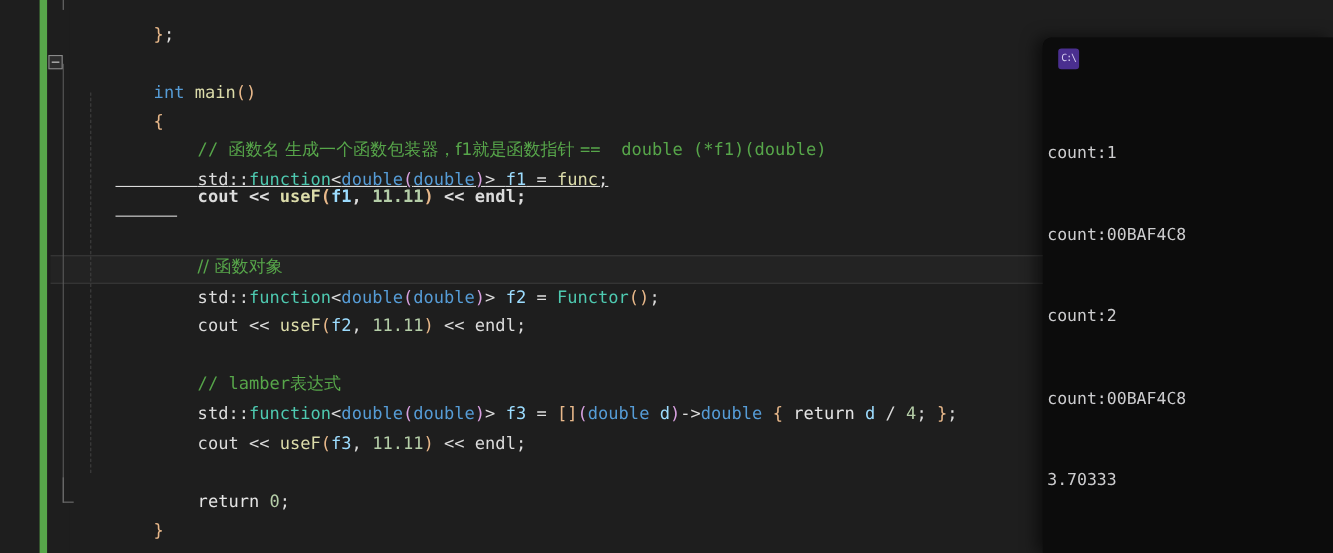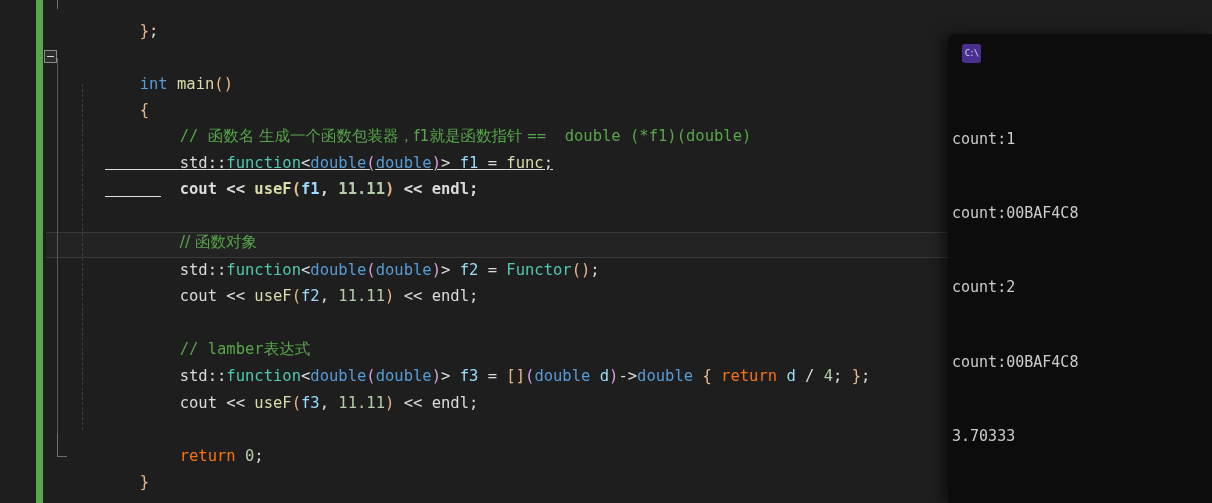--- a/index.html
+++ b/index.html
@@ -31,21 +31,21 @@
     white-space:pre;
     color:#dcdcdc;
   }
   .ln{
     position:absolute;left:0;height:26.4px;line-height:26.4px;
     white-space:pre;
   }
 
   
   .kw      {color:#569cd6;}   
-  .ctl     {color:#f97316;}   
+  .ctl     {color:#e5e5e5;}   
   .plain   {color:#dcdcdc;}
   .punct   {color:#dcdcdc;}
   .cmt     {color:#57a64a;}
   .type    {color:#4ec9b0;}   
   .ns      {color:#dcdcdc;}
   .var     {color:#9cdcfe;}   
   .fn      {color:#dcdcaa;}   
   .num     {color:#b5cea8;}
   .op      {color:#dcdcdc;}
   .br1     {color:#e8b88a;}
@@ -152,21 +152,21 @@
       <div class="ln" style="top:97px;left:105px;">
         <span class="cmt">// </span><span class="cmt" style="font-family:'DejaVu Sans','Liberation Sans',sans-serif;">函数名 生成一个函数包装器，f1就是函数指针 </span><span class="cmt">==  </span><span class="cmt">double (*f1)(double)</span>
       </div>
 
       
       <div class="ln" style="top:124px;left:105px;text-decoration:underline;">
         <span class="ns">std</span><span class="punct">::</span><span class="type">function</span><span class="op">&lt;</span><span class="kw">double</span><span class="br2">(</span><span class="kw">double</span><span class="br2">)</span><span class="op">&gt; </span><span class="var">f1</span><span class="op"> = </span><span class="fn">func</span><span class="punct">;</span>
       </div>
 
       
-      <div class="ln" style="top:150px;left:105px;font-weight:bold;">
+      <div class="ln" style="top:140px;left:105px;font-weight:bold;">
         <span class="plain">cout</span><span class="op"> &lt;&lt; </span><span class="fn">useF</span><span class="br1">(</span><span class="var">f1</span><span class="punct">, </span><span class="num">11.11</span><span class="br1">)</span><span class="op"> &lt;&lt; </span><span class="plain">endl</span><span class="punct">;</span>
       </div>
 
       
       <div class="ln" style="top:203px;left:105px;">
         <span class="cmt" style="font-family:'DejaVu Sans','Liberation Sans',sans-serif;">// 函数对象</span>
       </div>
 
       
       <div class="ln" style="top:231px;left:105px;">

